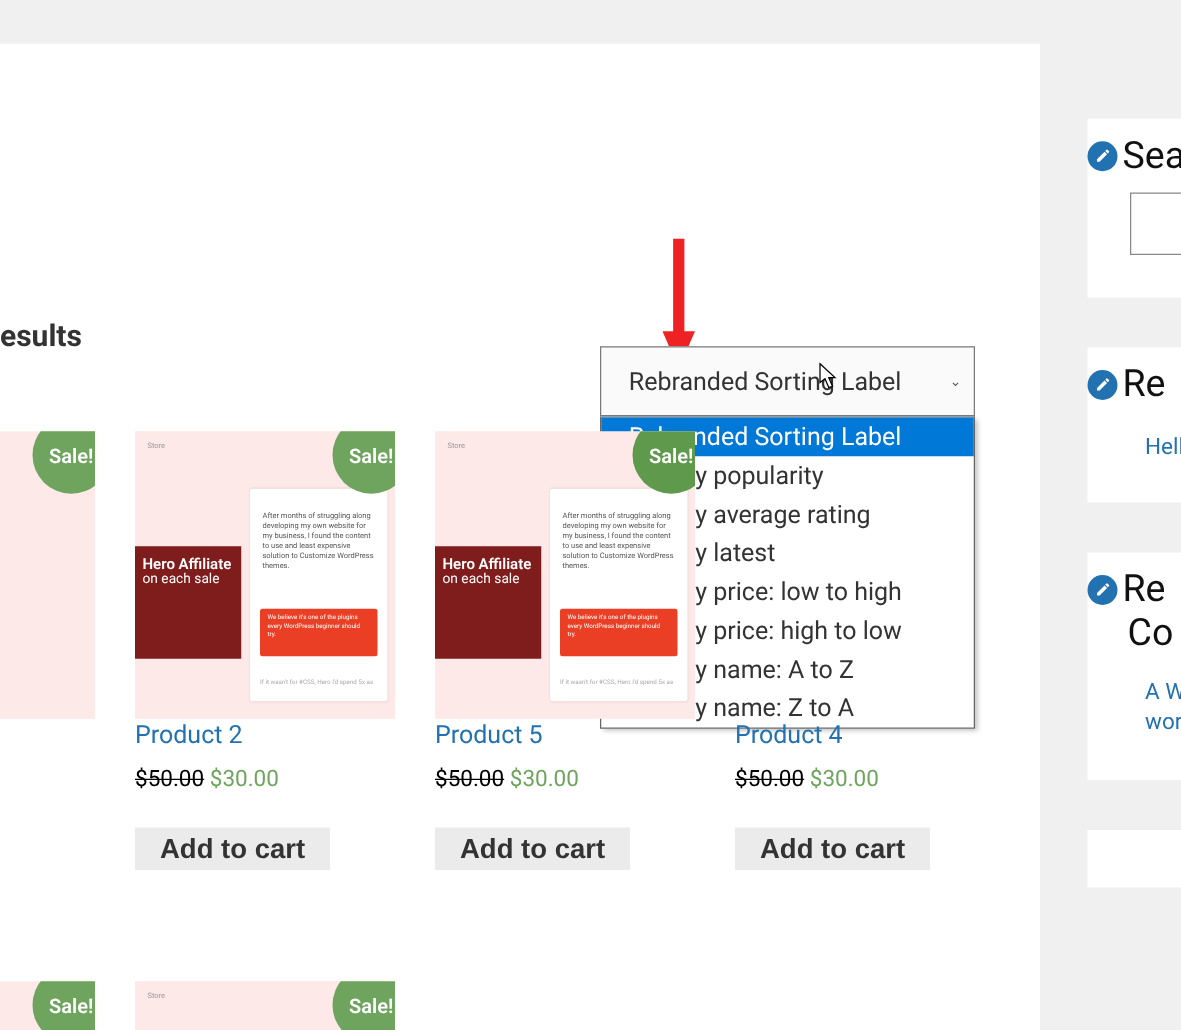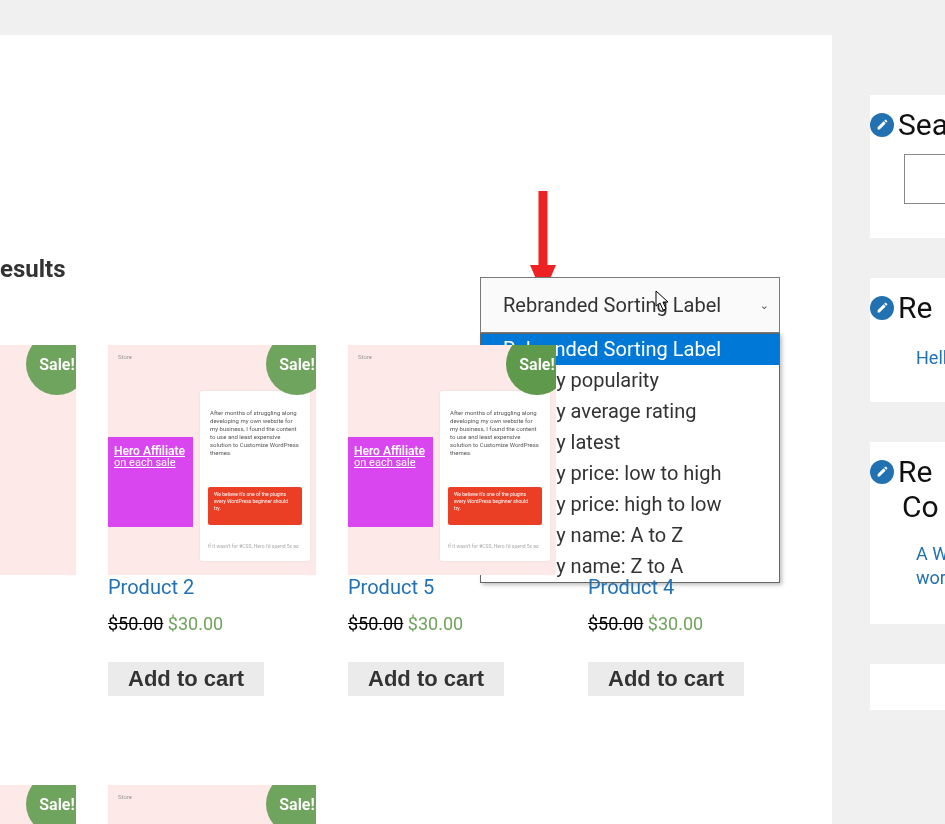--- a/index.html
+++ b/index.html
@@ -135,26 +135,25 @@
     justify-content: center;
     z-index: 2;
   }
   .sale-badge.green2 { background: #5f9a4c; }
   .img-left-block {
     position: absolute;
     left: 0;
     top: 92px;
     width: 85px;
     height: 90px;
-    background: #d946ef;
+    background: #7f1d1d;
     color: #fff;
     font-size: 10px;
     padding: 8px 6px;
     line-height: 12px;
-    text-decoration: underline;
   }
   .img-right-card {
     position: absolute;
     right: 6px;
     top: 46px;
     width: 110px;
     height: 170px;
     background: #fff;
     border-radius: 2px;
     box-shadow: 0 0 2px rgba(0,0,0,0.1);

